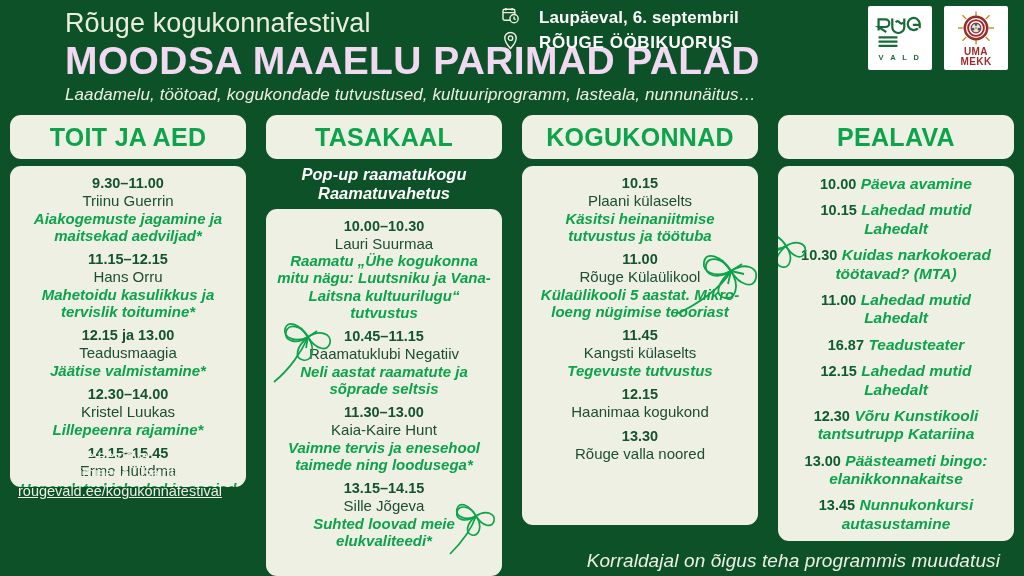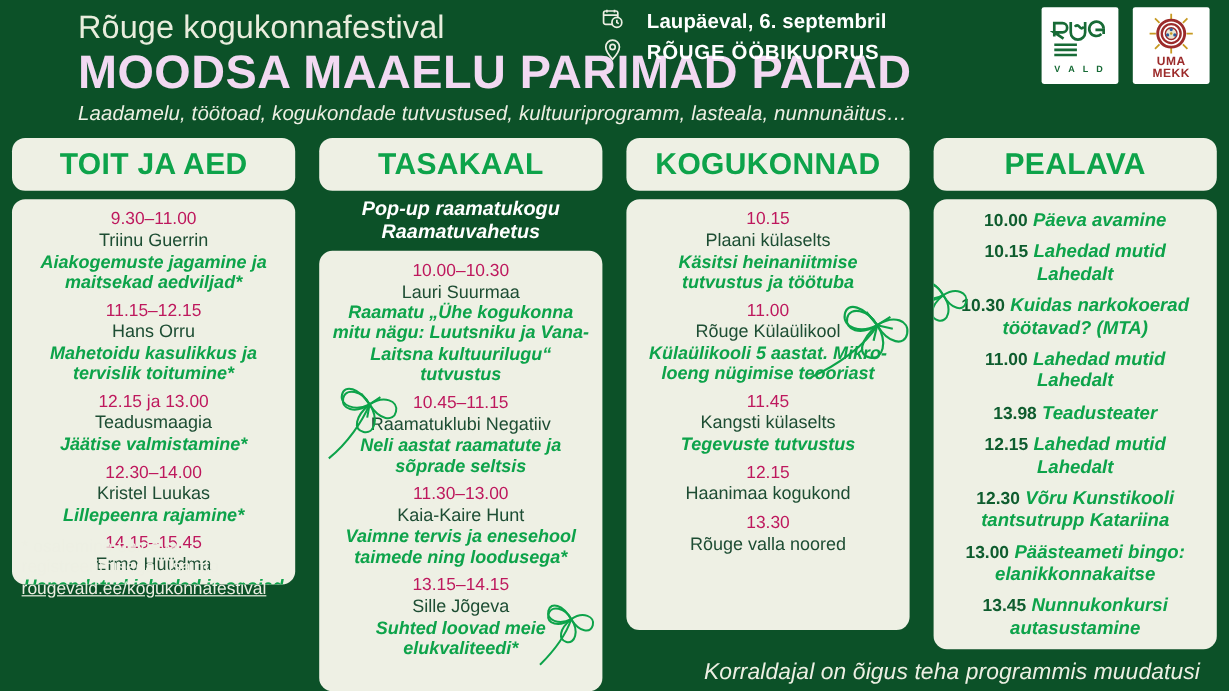--- a/index.html
+++ b/index.html
@@ -78,21 +78,21 @@
     padding:9px 9px 10px;box-sizing:border-box;
     position:relative;overflow:hidden;
   }
   .card-1{height:321px;}
   .card-2{height:367px;}
   .card-3{height:359px;}
   .card-4{height:375px;}
 
   .item{text-align:center;margin-bottom:7px;}
   .item:last-child{margin-bottom:0;}
-  .i-time{color:#be185d;font-size:14.5px;font-weight:400;line-height:1.18;}
+  .i-time{color:#14532d;font-size:14.5px;font-weight:700;line-height:1.18;}
   .i-who{color:#1D4D33;font-size:15px;font-weight:400;line-height:1.18;}
   .i-what{color:#0DA34A;font-size:15px;font-weight:700;font-style:italic;line-height:1.14;}
 
   
   .srow{text-align:center;margin-bottom:8px;line-height:1.15;}
   .srow:last-child{margin-bottom:0;}
   .s-time{color:#0E5C2E;font-size:14.5px;font-weight:700;}
   .s-title{color:#0DA34A;font-size:15.5px;font-weight:700;font-style:italic;}
 
   
@@ -323,21 +323,21 @@
         </div>
         <div class="srow">
           <span class="s-time">10.30</span>
           <span class="s-title">Kuidas narkokoerad töötavad? (MTA)</span>
         </div>
         <div class="srow">
           <span class="s-time">11.00</span>
           <span class="s-title">Lahedad mutid Lahedalt</span>
         </div>
         <div class="srow">
-          <span class="s-time">13.98</span>
+          <span class="s-time">16.87</span>
           <span class="s-title">Teadusteater</span>
         </div>
         <div class="srow">
           <span class="s-time">12.15</span>
           <span class="s-title">Lahedad mutid Lahedalt</span>
         </div>
         <div class="srow">
           <span class="s-time">12.30</span>
           <span class="s-title">Võru Kunstikooli tantsutrupp Katariina</span>
         </div>

